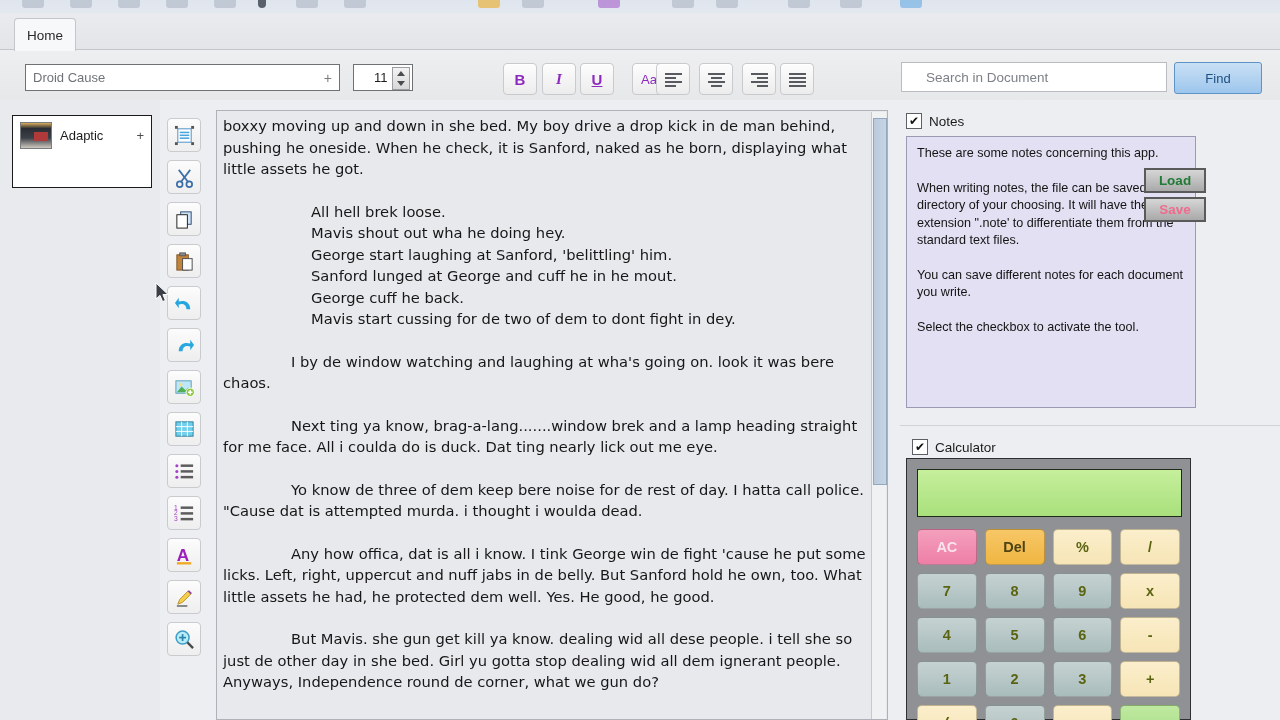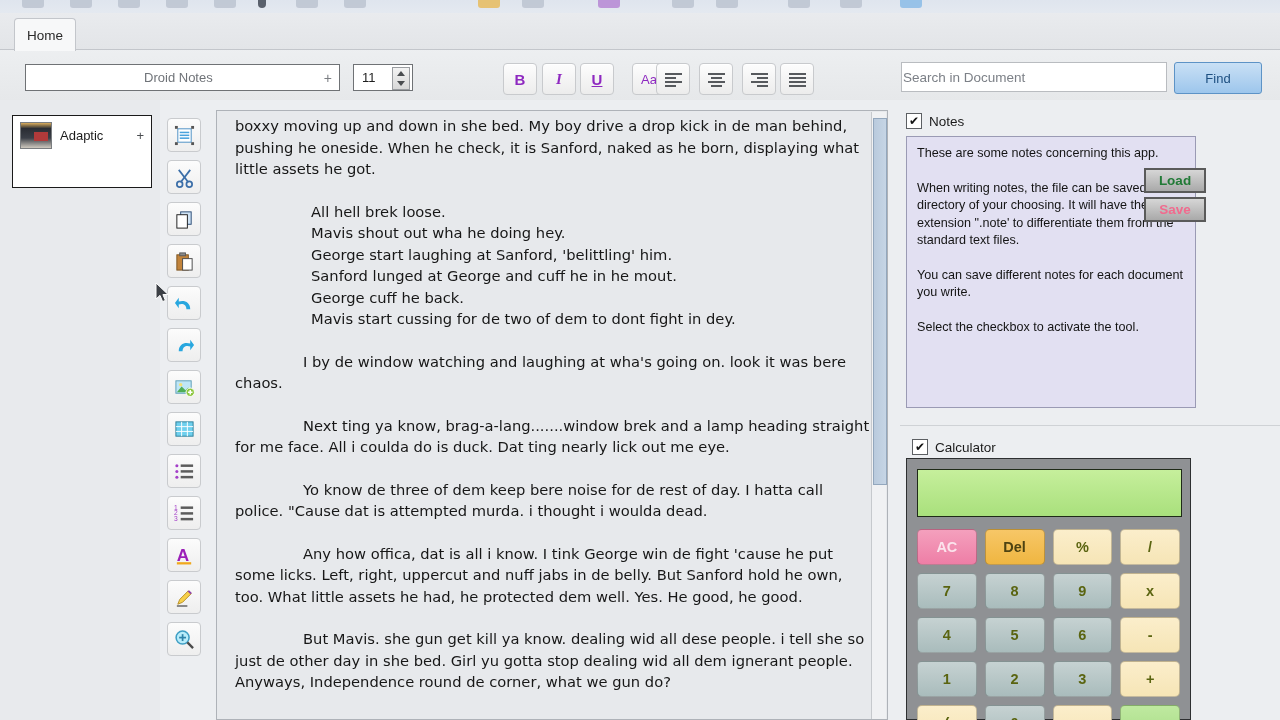--- a/index.html
+++ b/index.html
@@ -16,58 +16,58 @@
     background:linear-gradient(180deg,#dfe5ee 0%,#e4e9f0 100%);overflow:hidden;}
   .topstrip .tico{position:absolute;top:-10px;width:22px;height:18px;border-radius:3px;
     background:#b7bfcc;opacity:.75;}
   .topstrip .tico.y{background:#e8b54b;}
   .topstrip .tico.p{background:#b07ad0;}
   .topstrip .tico.b{background:#7fb5e6;}
   .topstrip .tico.d{background:#2c3340;height:14px;width:8px;border-radius:0 0 4px 4px;top:-6px;}
 
   
   .ribbon{position:absolute;left:0;top:13px;width:1280px;height:87px;
-    background:linear-gradient(180deg,#f2f3f5 0%,#eceef0 48%,#e6e8ea 100%);text-align:center;}
+    background:linear-gradient(180deg,#f2f3f5 0%,#eceef0 48%,#e6e8ea 100%);}
   .tabrow{position:absolute;left:0;top:0;width:1280px;height:36px;
     background:linear-gradient(180deg,#e9ebee 0%,#e3e5e8 100%);
     border-bottom:1px solid #c3c6cb;}
   .tab{position:absolute;left:14px;top:5px;width:60px;height:32px;
     background:#f7f8f9;border:1px solid #c3c6cb;border-bottom:none;
     border-radius:4px 4px 0 0;
     font-size:13.5px;color:#2a2a2a;display:flex;align-items:center;justify-content:center;}
 
   .fontbox{position:absolute;left:25px;top:51px;width:315px;height:27px;
     background:#fff;border:1px solid #6f7275;box-sizing:border-box;
     display:flex;align-items:center;padding:0 7px;}
   .fontbox .fname{font-size:13px;color:#6f7378;flex:1;}
   .fontbox .plus{font-size:14px;color:#7a7d82;}
   .sizebox{position:absolute;left:353px;top:51px;width:60px;height:27px;
     background:#fff;border:1px solid #6f7275;box-sizing:border-box;
-    display:flex;align-items:center;padding-left:8px;font-size:13px;color:#1e1e1e;}
+    display:flex;align-items:center;padding-left:20px;font-size:13px;color:#1e1e1e;}
   .spin{position:absolute;right:2px;top:2px;width:16px;height:21px;
     background:linear-gradient(180deg,#f3f3f3,#d8d8d8);border:1px solid #9a9da1;
     display:flex;flex-direction:column;align-items:center;justify-content:space-around;}
   .spin i{display:block;width:0;height:0;border-left:4px solid transparent;border-right:4px solid transparent;}
   .spin i.up{border-bottom:5px solid #4a4d50;}
   .spin i.dn{border-top:5px solid #4a4d50;}
 
   .fbtn{position:absolute;top:64px;width:32px;height:30px;margin-top:-14px;
     background:linear-gradient(180deg,#fdfdfd,#ececec);
     border:1px solid #c8cacd;border-radius:4px;
     display:flex;align-items:center;justify-content:center;
     font-size:15px;color:#8e29c0;box-shadow:0 1px 0 rgba(255,255,255,.8) inset;}
   .fbtn b{font-weight:bold;}
   .fbtn i{font-style:italic;font-family:"Liberation Serif",serif;font-weight:bold;}
   .fbtn u{text-decoration:underline;font-weight:bold;}
   .alignico{display:block;width:17px;height:12px;position:relative;}
   .alignico s{position:absolute;left:0;height:2px;background:#575a5e;text-decoration:none;}
 
   .searchbox{position:absolute;left:901px;top:64px;width:266px;height:30px;margin-top:-15px;
     background:#fff;border:1px solid #b9bcc0;box-sizing:border-box;
-    display:flex;align-items:center;padding:0 1px;font-size:13.5px;color:#7c8087;}
+    display:flex;align-items:center;padding:0 24px;font-size:13.5px;color:#7c8087;}
   .findbtn{position:absolute;left:1174px;top:64px;width:86px;height:30px;margin-top:-15px;
     background:linear-gradient(180deg,#c9e0f5,#9dc6ec);
     border:1px solid #5d93c6;border-radius:3px;
     display:flex;align-items:center;justify-content:center;
     font-size:13px;color:#1d4f80;}
 
   
   .leftcol{position:absolute;left:0;top:100px;width:160px;height:620px;background:#e8eaed;}
   .themepanel{position:absolute;left:12px;top:115px;width:140px;height:73px;
     background:#fff;border:1px solid #1a1a1a;box-sizing:border-box;}
@@ -87,21 +87,21 @@
   .vbtn{position:relative;width:32px;height:32px;margin-bottom:8px;
     background:linear-gradient(180deg,#fcfcfc,#eeeeee);
     border:1px solid #c9cbce;border-radius:4px;
     display:flex;align-items:center;justify-content:center;}
 
   
   .docwrap{position:absolute;left:216px;top:110px;width:672px;height:610px;
     background:#e7e9ec;border:1px solid #aeb2b8;box-sizing:border-box;overflow:hidden;}
   .doc{padding:4px 12px 0 6px;font-size:14.7px;line-height:21.5px;color:#171717;
     font-family:"DejaVu Sans",sans-serif;}
-  .doc p{margin:0 0 0 12px;}
+  .doc p{margin:0 0 0 0;}
   .doc p.gap{height:21px;}
   .doc p.ind{text-indent:68px;}
   .doc p.blk{margin-left:88px;}
   .scrollbar{position:absolute;right:1px;top:1px;width:14px;height:607px;
     background:#f0f1f3;border-left:1px solid #c6c9cd;}
   .thumb{position:absolute;left:1px;top:6px;width:12px;height:365px;
     background:linear-gradient(90deg,#b9cadd,#c6d5e5);border:1px solid #93a7bd;}
 
   
   .rightpanel{position:absolute;left:900px;top:110px;width:380px;height:610px;background:#eceef1;}
@@ -164,21 +164,21 @@
       <span class="tico" style="left: 840px;"></span>
       <span class="tico b" style="left: 900px;"></span>
     </div>
 
   <div class="ribbon">
     <div class="tabrow">
       <div class="tab">Home</div>
     </div>
 
     <div class="fontbox">
-      <span class="fname">Droid Notes</span>
+      <span class="fname">Droid Cause</span>
       <span class="plus">+</span>
     </div>
 
     <div class="sizebox">
       <span>11</span>
       <span class="spin">
         <i class="up"></i>
         <i class="dn"></i>
       </span>
     </div>

